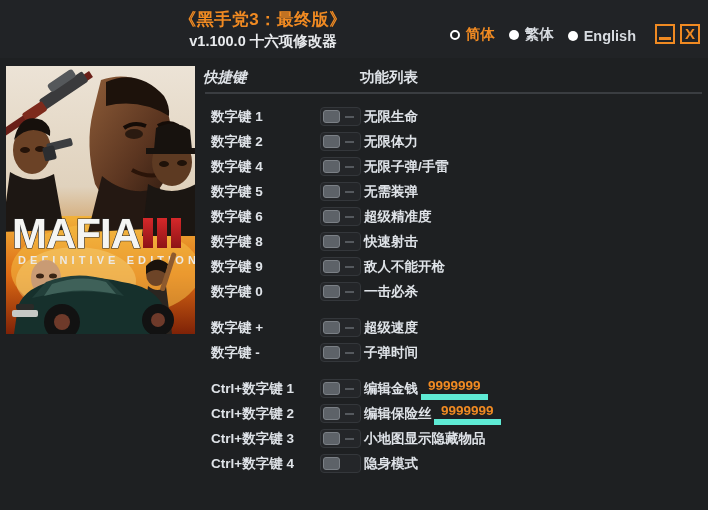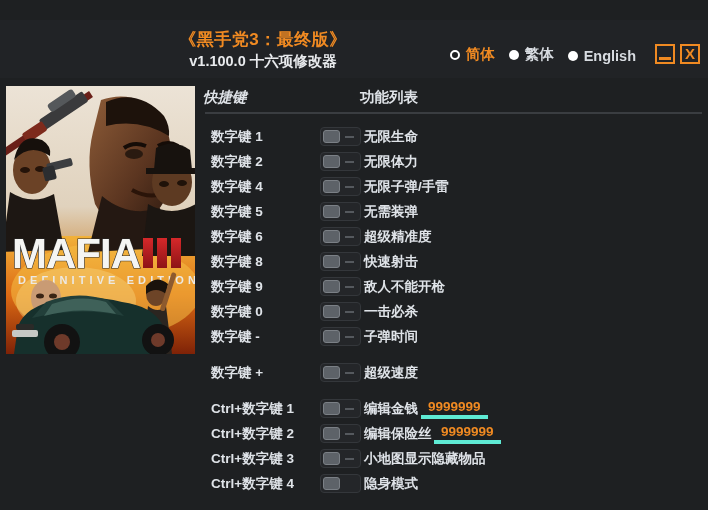--- a/index.html
+++ b/index.html
@@ -6,21 +6,20 @@
   html, body {
     width: 708px; height: 510px;
     background: #1e2022;
     font-family: "Liberation Sans", "DejaVu Sans", sans-serif;
     overflow: hidden;
   }
   #app {
     position: relative;
     width: 708px; height: 430px;
     background: #1e2022;
-    margin-top: 20px;
   }
   
   .top-edge {
     position: absolute; top: 0; right: 0;
     width: 140px; height: 3px;
     background: #e9eaec;
   }
   
   .header {
     position: absolute; top: 0; left: 0;
@@ -138,21 +137,21 @@
   }
   .fname {
     position: absolute; left: 364px;
     font-size: 13.5px; font-weight: bold;
     color: #dfe3e8; white-space: nowrap;
   }
   .valfield {
     position: absolute;
     font-size: 13.5px; font-weight: bold;
     color: #f08a22;
-    border-bottom: 4px solid #5eead4;
+    border-bottom: 6px solid #5eead4;
     padding: 0 7px 1px 7px;
     text-align: center;
     background: transparent;
     cursor: text;
     white-space: nowrap;
   }
 </style>
 </head>
 <body>
 
@@ -368,36 +367,36 @@
         <div class="fname">敌人不能开枪</div>
       </div>
       <div class="row">
         <div class="hotkey">数字键 0</div>
         <div class="toggle">
           <span class="knob"></span>
           <span class="dash"></span>
         </div>
         <div class="fname">一击必杀</div>
       </div>
-      <div class="row">
-        <div class="hotkey">数字键 -</div>
-        <div class="toggle">
-          <span class="knob"></span>
-          <span class="dash"></span>
-        </div>
-        <div class="fname">子弹时间</div>
-      </div>
       <div class="row gap">
         <div class="hotkey">数字键 +</div>
         <div class="toggle">
           <span class="knob"></span>
           <span class="dash"></span>
         </div>
         <div class="fname">超级速度</div>
       </div>
+      <div class="row">
+        <div class="hotkey">数字键 -</div>
+        <div class="toggle">
+          <span class="knob"></span>
+          <span class="dash"></span>
+        </div>
+        <div class="fname">子弹时间</div>
+      </div>
       <div class="row gap">
         <div class="hotkey">Ctrl+数字键 1</div>
         <div class="toggle">
           <span class="knob"></span>
           <span class="dash"></span>
         </div>
         <div class="fname">编辑金钱</div>
         <div class="valfield" style="left: 421px;">9999999</div>
       </div>
       <div class="row">

